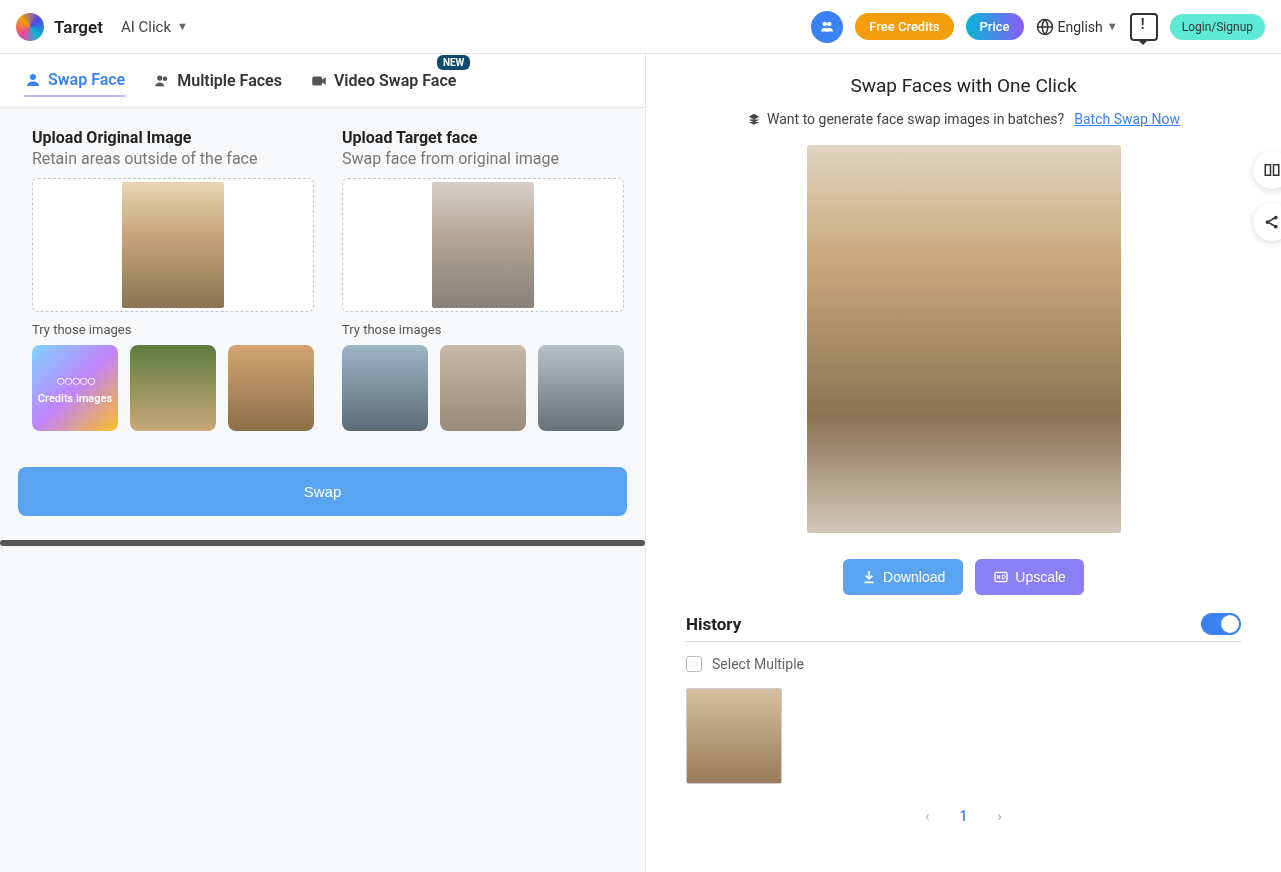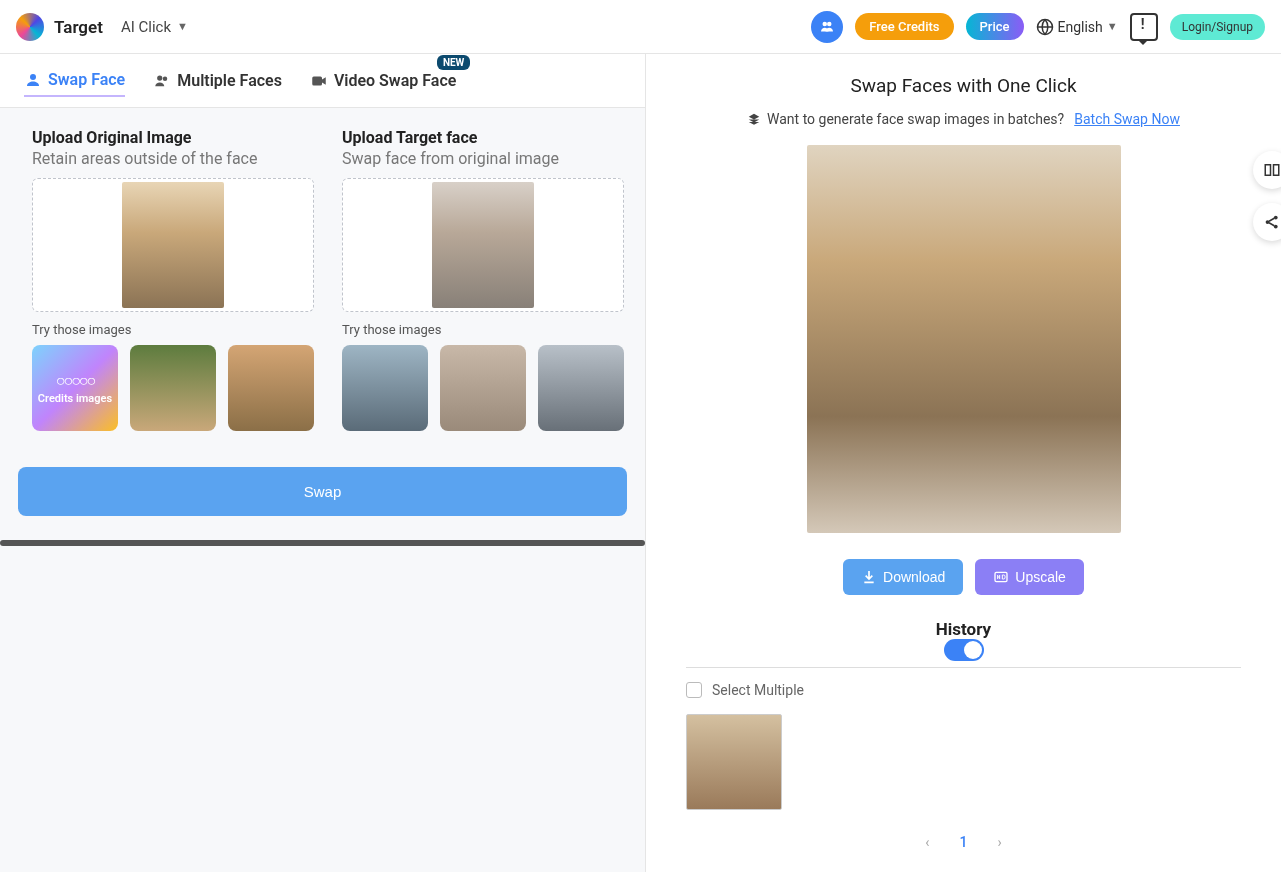--- a/index.html
+++ b/index.html
@@ -76,21 +76,21 @@
 .fab { width: 38px; height: 38px; border-radius: 50%; background: #fff; box-shadow: 0 2px 6px rgba(0,0,0,0.15); display: flex; align-items: center; justify-content: center; cursor: pointer; position: relative; }
 .fab svg { width: 18px; height: 18px; }
 
 .action-row { display: flex; justify-content: center; gap: 12px; margin-top: 26px; }
 .act-btn { display: flex; align-items: center; gap: 6px; border: none; border-radius: 6px; padding: 10px 18px; font-size: 14px; font-weight: 500; cursor: pointer; color: #fff; }
 .act-btn.download { background: #5aa3f0; }
 .act-btn.upscale { background: #8b7ff5; }
 .act-btn svg { width: 16px; height: 16px; }
 
 
-.history-head { display: flex; align-items: center; justify-content: space-between; margin-top: 24px; border-bottom: 1px solid #ddd; padding-bottom: 6px; flex-direction: column; }
+.history-head { display: flex; align-items: center; justify-content: space-between; margin-top: 18px; border-bottom: 1px solid #ddd; padding-bottom: 6px; }
 .history-title { font-size: 17px; font-weight: 700; color: #222; }
 .toggle { width: 40px; height: 22px; background: #3b82f6; border-radius: 11px; position: relative; cursor: pointer; }
 .toggle::after { content: ""; position: absolute; right: 2px; top: 2px; width: 18px; height: 18px; background: #fff; border-radius: 50%; }
 .select-mult { display: flex; align-items: center; gap: 10px; margin-top: 14px; font-size: 14px; color: #666; }
 .checkbox { width: 16px; height: 16px; border: 1.5px solid #bbb; border-radius: 3px; cursor: pointer; }
 .hist-thumb { width: 96px; height: 96px; margin-top: 16px; border: 1px solid #ccc; border-radius: 2px; background: linear-gradient(180deg, #d4c0a0, #9a7a5a); cursor: pointer; }
 .pager { display: flex; align-items: center; justify-content: center; gap: 30px; margin-top: 24px; font-size: 14px; }
 .pager-arrow { color: #aaa; cursor: pointer; }
 .pager-num { color: #3b82f6; font-weight: 500; }
 </style>

